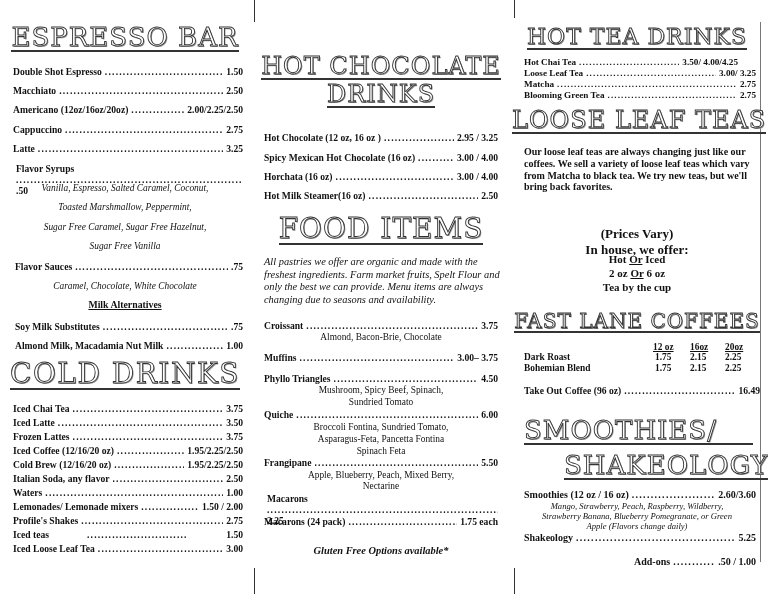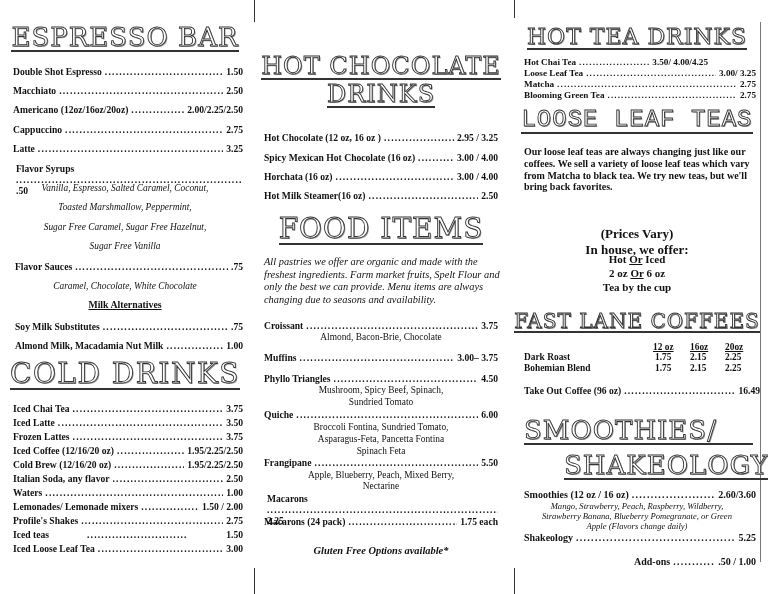--- a/index.html
+++ b/index.html
@@ -267,21 +267,21 @@
 
   <div class="sub ital bold" style="left:0; width:258px; top:513px; font-size:10.4px;">Gluten Free Options available*</div>
 </div>
 
 <div class="col" id="col3">
 
   <div class="heading-wrap" style="left:0; width:250px; top:26px;">
     <span class="heading" style="font-size:22px;">HOT TEA DRINKS</span>
   </div>
 
-  <div class="row" style="left:12px; width:184px; top:57px; font-size:9.2px;">
+  <div class="row" style="left:12px; width:214px; top:57px; font-size:9.2px;">
     <span class="name">Hot Chai Tea</span>
       <span class="dots"></span>
       <span class="price">3.50/ 4.00/4.25</span>
   </div>
   <div class="row" style="left:12px; width:232px; top:68px; font-size:9.2px;">
     <span class="name">Loose Leaf Tea</span>
       <span class="dots"></span>
       <span class="price">3.00/ 3.25</span>
   </div>
   <div class="row" style="left:12px; width:232px; top:79px; font-size:9.2px;">
@@ -289,21 +289,21 @@
       <span class="dots"></span>
       <span class="price">2.75</span>
   </div>
   <div class="row" style="left:12px; width:232px; top:90px; font-size:9.2px;">
     <span class="name">Blooming Green Tea</span>
       <span class="dots"></span>
       <span class="price">2.75</span>
   </div>
 
   <div class="heading-wrap" style="left:0; width:250px; top:108px;">
-    <span class="heading" style="font-size:24px;font-family:Liberation Mono, monospace;">LOOSE LEAF TEAS</span>
+    <span class="heading" style="font-size:24px;">LOOSE LEAF TEAS</span>
   </div>
 
   <div class="para bold" style="left:12px; width:234px; top:146px; font-size:10px; line-height:11.8px;">Our loose leaf teas are always changing just like our coffees. We sell a variety of loose leaf teas which vary from Matcha to black tea. We try new teas, but we'll bring back favorites.</div>
 
   <div class="para bold center" style="left:0; width:250px; top:210px; font-size:13px; line-height:15px;margin-top:32px;">In house, we offer:</div>
   <div class="para bold center" style="left:0; width:250px; top:226px; font-size:13px; line-height:15px;">(Prices Vary)</div>
 
   <div class="para bold center" style="left:0; width:250px; top:253px; font-size:11px;">
     <span>Hot </span><span class="u">Or</span><span> Iced</span>
   </div>

